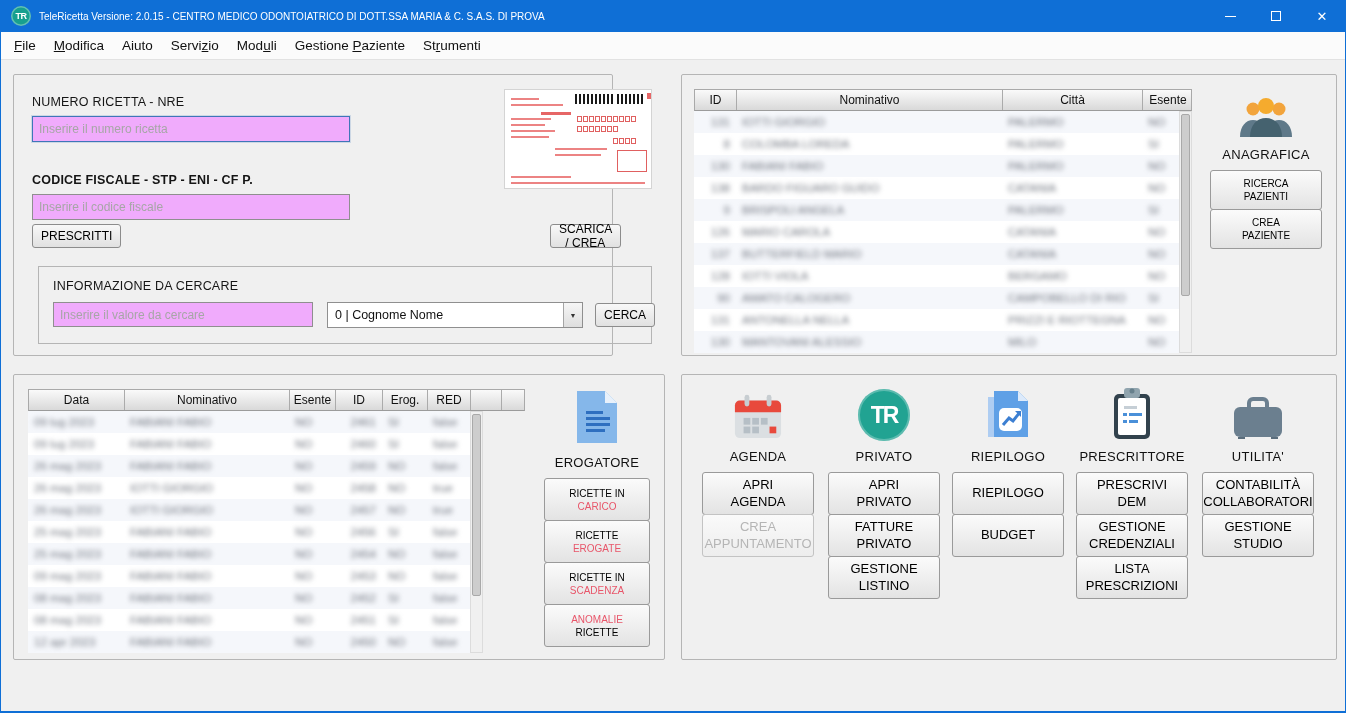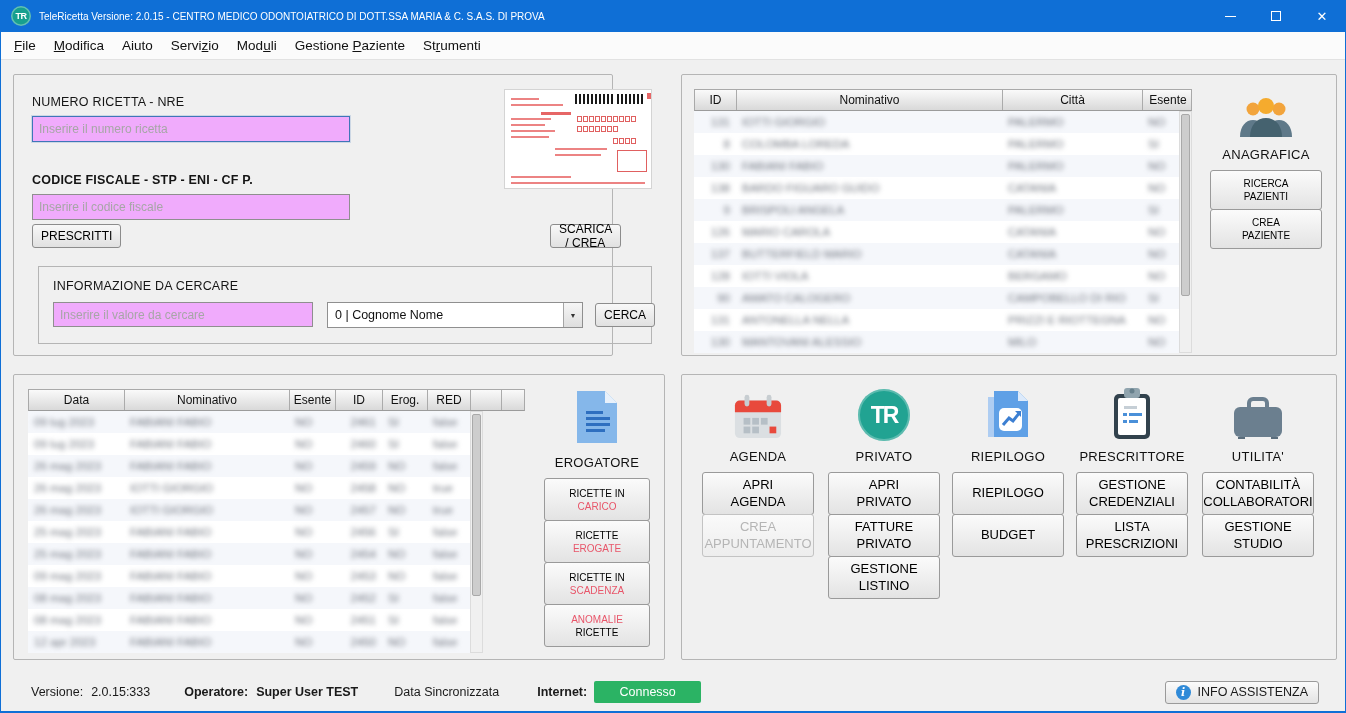--- a/index.html
+++ b/index.html
@@ -536,20 +536,24 @@
             <rect x="13" y="19" width="13" height="3" fill="#c6cfd6"></rect>
             <rect x="12" y="26" width="4" height="3" fill="#4a90d9"></rect>
               <rect x="18" y="26" width="13" height="3" fill="#4a90d9"></rect>
             <rect x="12" y="33" width="4" height="3" fill="#4a90d9"></rect>
               <rect x="18" y="33" width="9" height="3" fill="#4a90d9"></rect>
           </svg>
         </div>
         <span class="mod-title">PRESCRITTORE</span>
         <div class="btn-stack">
             <div class="mod-btn">
+              <span>PRESCRIVI</span>
+              <span>DEM</span>
+            </div>
+            <div class="mod-btn">
               <span>GESTIONE</span>
               <span>CREDENZIALI</span>
             </div>
             <div class="mod-btn">
               <span>LISTA</span>
               <span>PRESCRIZIONI</span>
             </div>
           </div>
       </div>
 
@@ -571,27 +575,14 @@
             <div class="mod-btn">
               <span>GESTIONE</span>
               <span>STUDIO</span>
             </div>
           </div>
       </div>
 
     </div>
   </div>
 
-  <div class="statusbar">
-    <span style="margin-left:30px;">Versione:</span>
-    <span style="margin-left:8px;">2.0.15:333</span>
-    <span class="b" style="margin-left:34px;">Operatore:</span>
-    <span class="b" style="margin-left:8px;">Super User TEST</span>
-    <span style="margin-left:36px;">Data Sincronizzata</span>
-    <span class="b" style="margin-left:38px;">Internet:</span>
-    <span class="badge" style="margin-left:7px;">Connesso</span>
-    <div class="info-btn">
-      <span class="info-ico">i</span>
-      <span>INFO ASSISTENZA</span>
-    </div>
-  </div>
 
 </div>
 
 </body></html>

